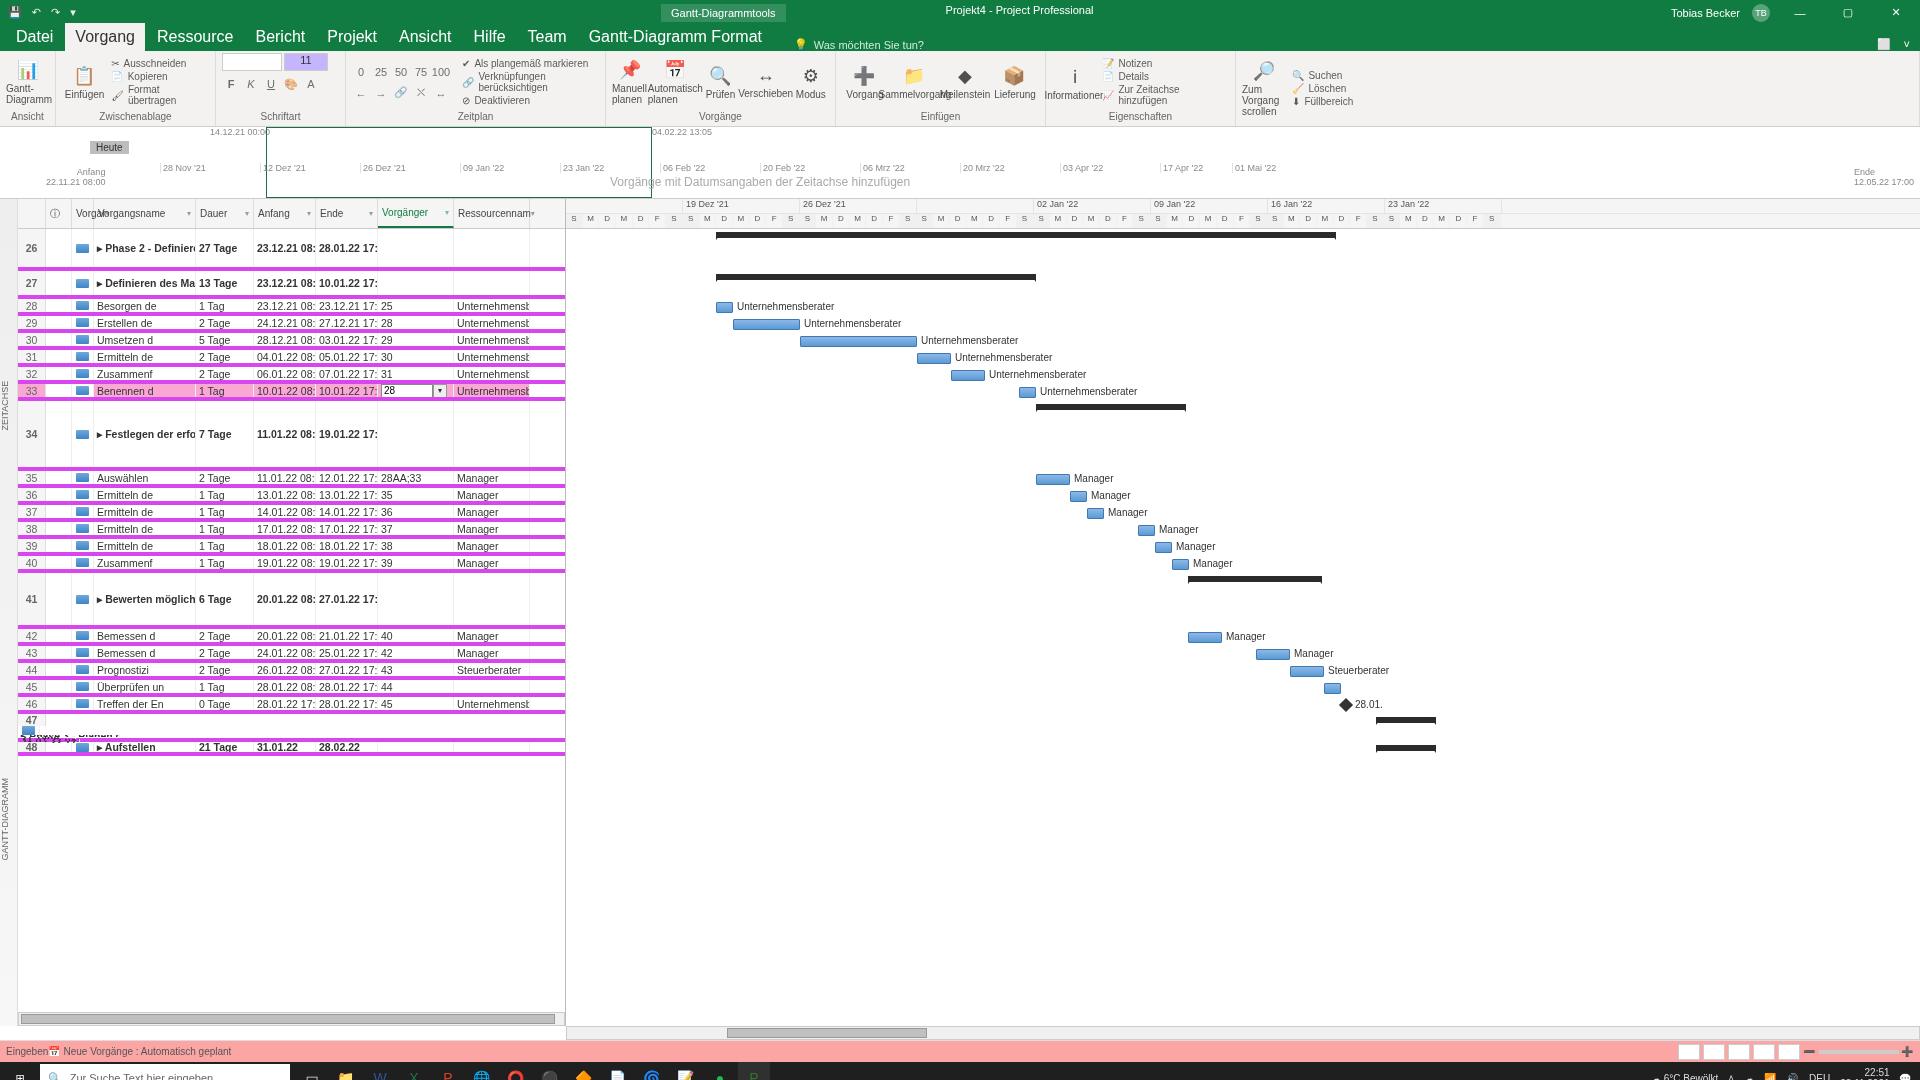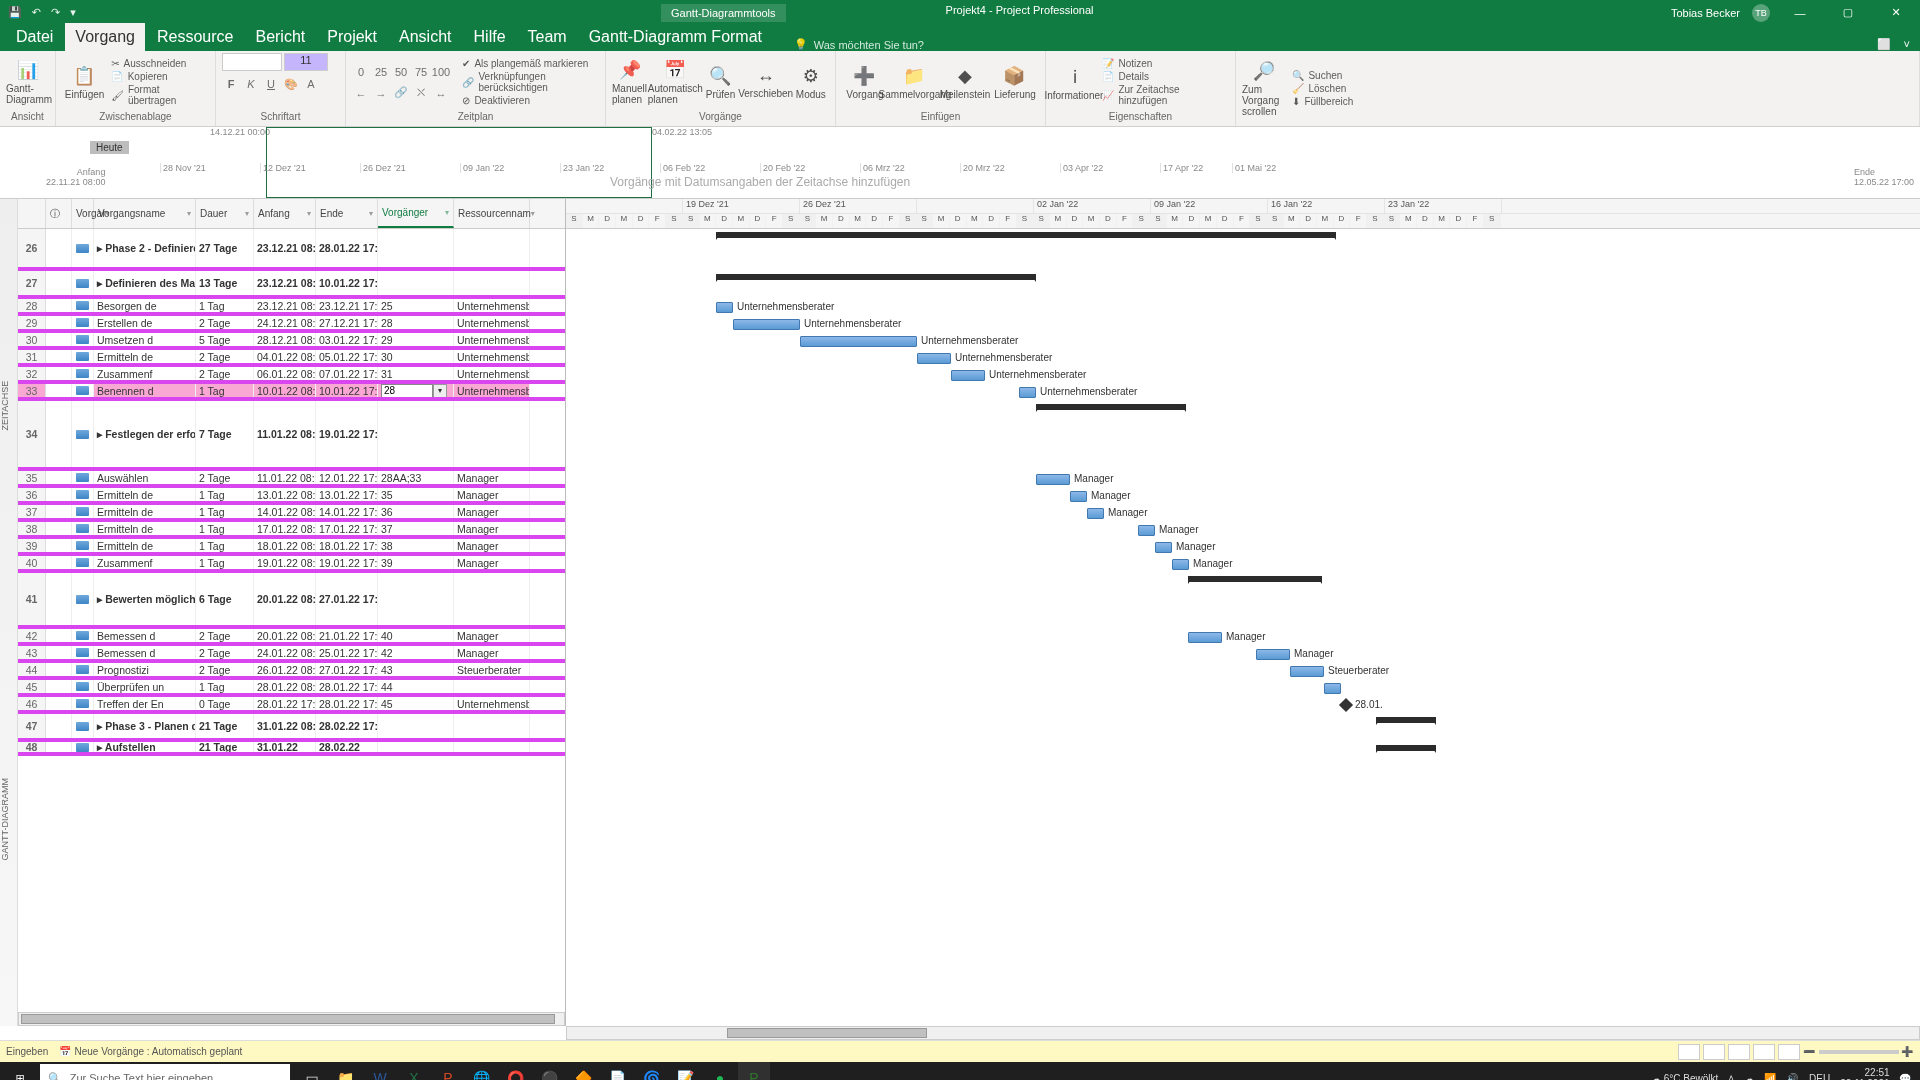--- a/index.html
+++ b/index.html
@@ -77,21 +77,21 @@
 .gsum::before, .gsum::after { content:''; position: absolute; top: 0; width: 0; height: 0; border-top: 8px solid #2b2b2b; }
 .gsum::before { left: 0; border-right: 6px solid transparent; }
 .gsum::after { right: 0; border-left: 6px solid transparent; }
 .glabel { position: absolute; font-size: 10px; color: #333; white-space: nowrap; }
 .mstone { position: absolute; width: 10px; height: 10px; background: #333; transform: rotate(45deg); }
 
 .hscroll { height: 14px; display: flex; }
 .hscroll .sbar { border: 1px solid #ccc; background: #f0f0f0; position: relative; }
 .hscroll .thumb { position: absolute; height: 10px; top: 1px; background: #c0c0c0; border: 1px solid #999; }
 
-.statusbar { height: 22px; background: #fef9c3; border-top: 1px solid #ddd; display: flex; align-items: center; font-size: 10px; color: #555; padding: 0 6px; gap: 11px; }
+.statusbar { height: 22px; background: #fca5a5; border-top: 1px solid #ddd; display: flex; align-items: center; font-size: 10px; color: #555; padding: 0 6px; gap: 0; }
 .statusbar .right { margin-left: auto; display: flex; gap: 3px; align-items: center; }
 .viewbtn { width: 22px; height: 16px; border: 1px solid #ccc; background: #fff; cursor: pointer; }
 
 .taskbar { height: 32px; background: #1f1f1f; display: flex; align-items: center; }
 .taskbar .start { width: 40px; height: 32px; display: flex; align-items: center; justify-content: center; color: #fff; cursor: pointer; }
 .taskbar .search { width: 250px; height: 28px; background: #fff; border-radius: 0; display: flex; align-items: center; padding: 0 8px; color: #666; gap: 8px; }
 .taskbar .apps { display: flex; gap: 2px; margin-left: 6px; }
 .taskbar .app { width: 32px; height: 32px; display: flex; align-items: center; justify-content: center; color: #ddd; cursor: pointer; font-size: 14px; }
 .taskbar .tray { margin-left: auto; display: flex; align-items: center; gap: 10px; color: #ddd; padding-right: 8px; font-size: 10px; }
 .taskbar .clock { text-align: right; line-height: 1.1; }
@@ -622,21 +622,21 @@
           <div class="mode">
             <div class="modeicon"></div>
           </div>
           <div class="cell c-name">      Treffen der En</div>
           <div class="cell c-dur">0 Tage</div>
           <div class="cell c-start">28.01.22 17:0</div>
           <div class="cell c-end">28.01.22 17:0</div>
           <div class="cell c-pred">45</div>
           <div class="cell c-res">Unternehmensb</div>
         </div>
-        <div class="row bold" style="height: 28px;">
+        <div class="row bold" style="height: 28px; flex-direction: column;">
           <div class="rownum">47</div>
           <div class="ind"></div>
           <div class="mode">
             <div class="modeicon"></div>
           </div>
           <div class="cell c-name">▸ Phase 3 - Planen der Umsetzung</div>
           <div class="cell c-dur">21 Tage</div>
           <div class="cell c-start">31.01.22 08:00</div>
           <div class="cell c-end">28.02.22 17:00</div>
           <div class="cell c-pred"></div>

